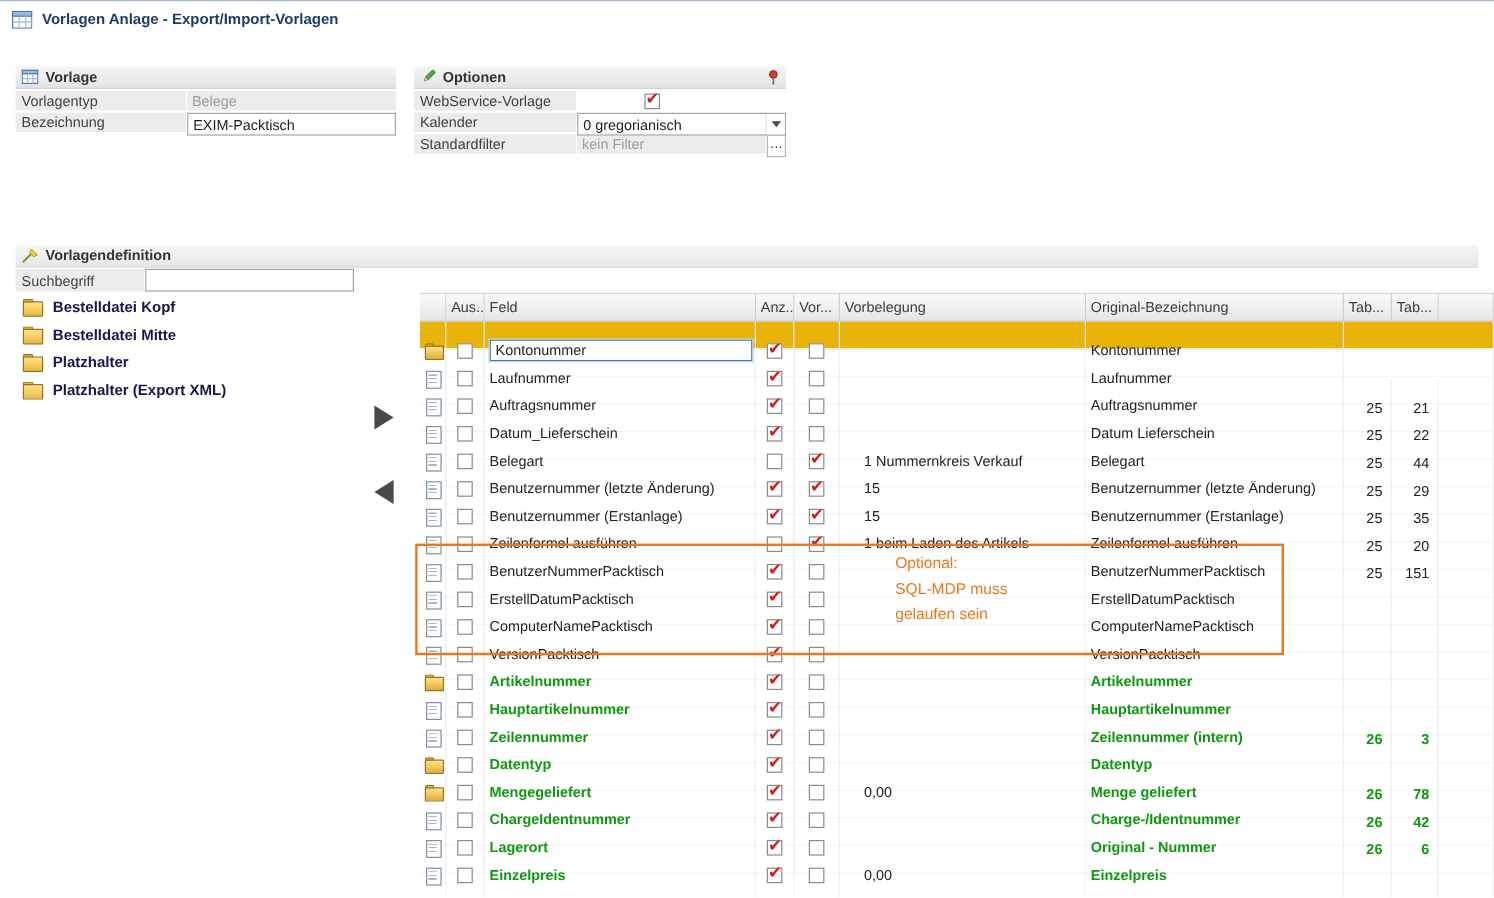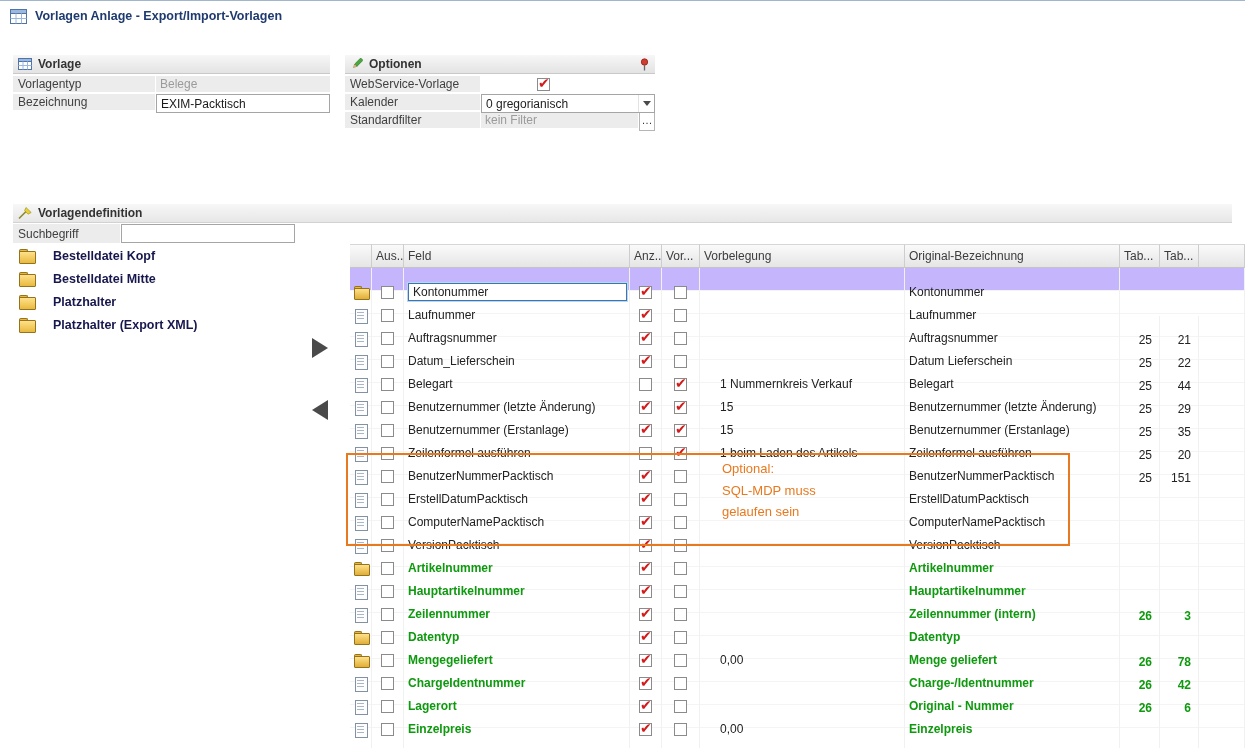--- a/index.html
+++ b/index.html
@@ -34,21 +34,21 @@
   .cb.checked::after{content:"\2714";position:absolute;left:0;top:-4px;font-size:14px;font-weight:700;color:#d21b1b;font-family:"DejaVu Sans",sans-serif;}
   .ws-cb{margin-left:52px;}
 
   
   .defhead{position:absolute;left:13px;top:203px;width:1219px;height:19px;background:linear-gradient(#f7f7f7,#e7e7e7);border-bottom:1px solid #d2d2d2;display:flex;align-items:center;gap:6px;padding:0 4px;font-weight:700;color:#333;}
   .searchrow{position:absolute;left:13px;top:223px;height:19px;display:flex;width:282px;}
   .flabel.search{width:107px;}
 
   
   .folders{position:absolute;left:13px;top:243px;width:205px;}
-  .folder-item{height:23px;display:flex;align-items:center;gap:18px;padding-left:5px;cursor:pointer;font-weight:700;color:#17174d;font-size:12.5px;}
+  .folder-item{height:23px;display:flex;align-items:center;gap:9px;padding-left:5px;cursor:pointer;font-weight:700;color:#17174d;font-size:12.5px;}
   .lfolder{position:relative;width:17px;height:13px;flex:none;}
   .lfolder::before{content:"";position:absolute;left:1px;top:0;width:7px;height:4px;background:#e7ba3e;border:1px solid #95721c;border-bottom:none;border-radius:2px 2px 0 0;}
   .lfolder::after{content:"";position:absolute;left:1px;top:2px;width:15px;height:11px;background:linear-gradient(#ffe18a,#e8b93f);border:1px solid #95721c;border-radius:1px;}
 
   
   .arrow-right{position:absolute;left:312px;top:337px;width:0;height:0;border-top:10px solid transparent;border-bottom:10px solid transparent;border-left:16px solid #4a4a4a;cursor:pointer;}
   .arrow-left{position:absolute;left:312px;top:399px;width:0;height:0;border-top:10px solid transparent;border-bottom:10px solid transparent;border-right:16px solid #4a4a4a;cursor:pointer;}
 
   
   .table{position:absolute;left:350px;top:243px;width:895px;}
@@ -56,35 +56,35 @@
   .thead{height:24px;}
   .th{background:linear-gradient(#fafafa,#e5e5e5);border-top:1px solid #d6d6d6;border-bottom:1px solid #c4c4c4;border-right:1px solid #cdcdcd;display:flex;align-items:center;padding:0 4px;color:#3c3c3c;overflow:hidden;white-space:nowrap;cursor:pointer;}
   .trow{height:23px;border-bottom:1px solid #f4f4f4;cursor:default;}
   .tc{height:100%;display:flex;align-items:center;overflow:hidden;white-space:nowrap;border-right:1px solid #f1f1f1;}
   .c-icon{padding-left:3px;}
   .c-cb{justify-content:center;}
   .c-feld{padding-left:4px;}
   .c-vorb{padding-left:20px;}
   .c-orig{padding-left:4px;}
   .num{justify-content:flex-end;padding-right:7px;margin-top:48px;}
-  .trow.selected{background:#c4b5fd;}
+  .trow.selected{background:#eab308;}
   .trow.green .c-feld,.trow.green .c-orig,.trow.green .c-tab1,.trow.green .c-tab2{color:#0e990e;font-weight:700;}
   .feld-text{display:inline-block;}
   .trow.editing .feld-text{background:#fff;border:1px solid #3b76ae;outline:1px solid #b9d7f0;padding:1px 4px;width:219px;}
 
   
   .ricon{position:relative;display:inline-block;width:16px;height:13px;flex:none;}
   .ricon.folder::before{content:"";position:absolute;left:1px;top:0;width:6px;height:4px;background:#e7ba3e;border:1px solid #95721c;border-bottom:none;border-radius:2px 2px 0 0;}
   .ricon.folder::after{content:"";position:absolute;left:1px;top:2px;width:14px;height:10px;background:linear-gradient(#ffe18a,#e0ae36);border:1px solid #95721c;border-radius:1px;}
   .ricon.doc::before{content:"";position:absolute;left:2px;top:0;width:11px;height:13px;background:#fdfdfd;border:1px solid #8292a2;}
   .ricon.doc::after{content:"";position:absolute;left:4px;top:3px;width:7px;height:8px;background:repeating-linear-gradient(to bottom,#a9b6c4 0 1px,transparent 1px 3px);}
 
   
   .hl-box{position:absolute;left:346px;top:452px;width:724px;height:93px;border:2px solid #e8791e;z-index:6;pointer-events:none;}
-  .annotation{position:absolute;left:722px;top:457px;z-index:6;color:#e8791e;font-size:13px;line-height:21.5px;pointer-events:none;}
+  .annotation{position:absolute;left:746px;top:457px;z-index:6;color:#e8791e;font-size:13px;line-height:21.5px;pointer-events:none;}
 
   svg{display:block;}
 </style>
 </head>
 <body>
 
 <div id="app">
 
   <div class="titlebar">
     <span>

